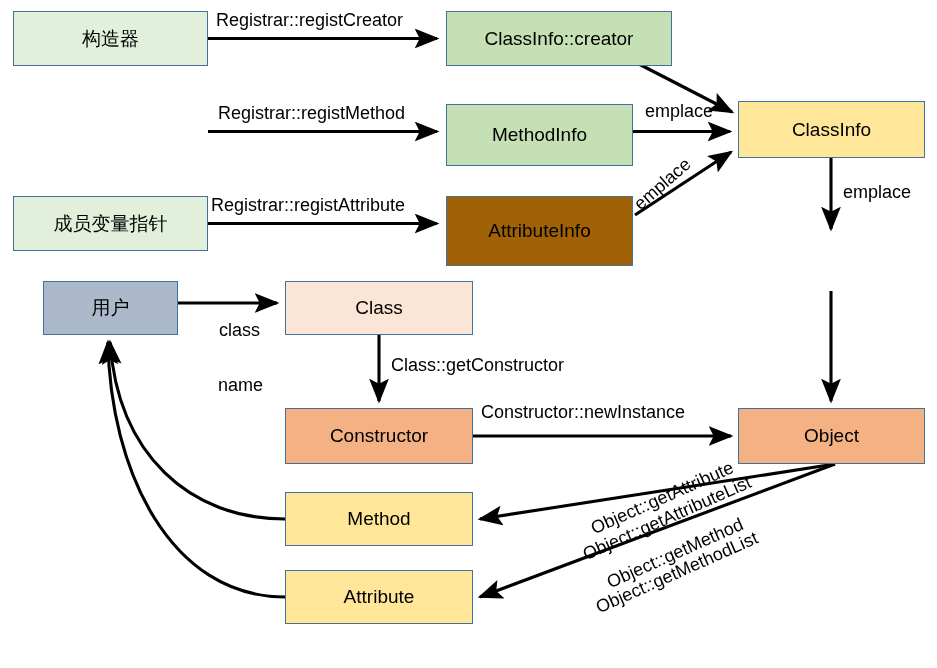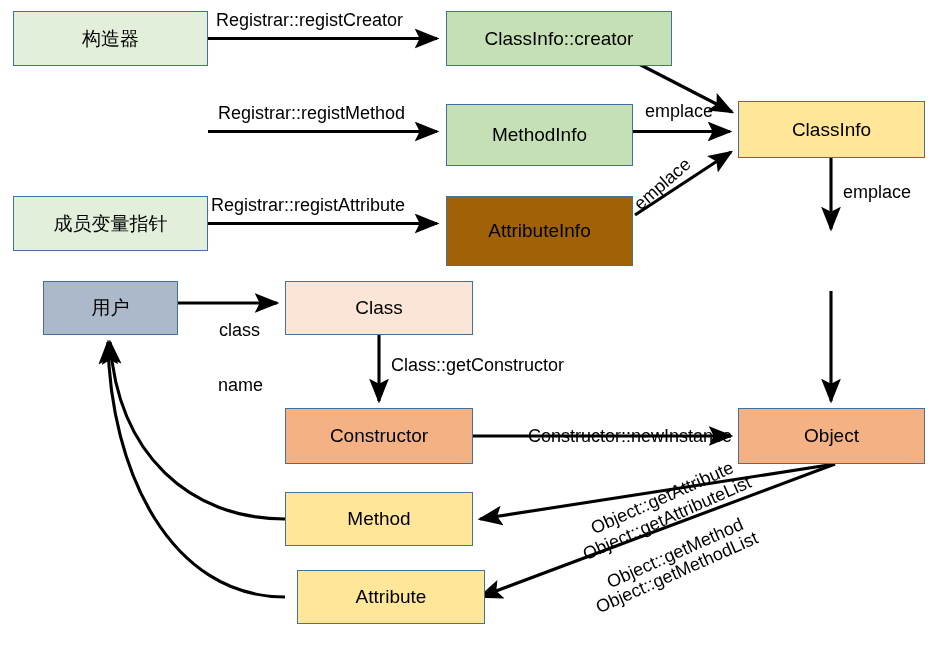--- a/index.html
+++ b/index.html
@@ -83,21 +83,21 @@
   </div>
 
   <div class="node" style="left:285px;top:492px;width:188px;height:54px;background:#ffe699;">
     <span>Method</span>
   </div>
 
   <div class="node" style="left:738px;top:408px;width:187px;height:56px;background:#f4b183;">
     <span>Object</span>
   </div>
 
-  <div class="node" style="left:285px;top:570px;width:188px;height:54px;background:#ffe699;margin-left:12px;">
+  <div class="node" style="left:285px;top:570px;width:188px;height:54px;background:#ffe699;">
     <span>Attribute</span>
   </div>
 
   <div class="elabel" style="left:216px;top:10px;"><span>Registrar::registCreator</span></div>
 
   <div class="elabel" style="left:218px;top:103px;"><span>Registrar::registMethod</span></div>
 
   <div class="elabel" style="left:211px;top:195px;"><span>Registrar::registAttribute</span></div>
 
   <div class="elabel" style="left:645px;top:101px;"><span>emplace</span></div>
@@ -105,21 +105,21 @@
   <div class="elabel" style="left:637px;top:196px;transform:rotate(-41deg);"><span>emplace</span></div>
 
   <div class="elabel" style="left:843px;top:182px;"><span>emplace</span></div>
 
   <div class="elabel" style="left:219px;top:320px;"><span>class</span></div>
 
   <div class="elabel" style="left:218px;top:343px;margin-top:32px;"><span>name</span></div>
 
   <div class="elabel" style="left:391px;top:355px;text-align:right;"><span>Class::getConstructor</span></div>
 
-  <div class="elabel" style="left:481px;top:426px;margin-left:47px;"><span>Constructor::newInstance</span></div>
+  <div class="elabel" style="left:481px;top:402px;"><span>Constructor::newInstance</span></div>
 
   <div class="elabel" style="left:592px;top:519px;transform:rotate(-24deg);"><span>Object::getAttribute</span></div>
 
   <div class="elabel" style="left:584px;top:545px;transform:rotate(-24deg);"><span>Object::getAttributeList</span></div>
 
   <div class="elabel" style="left:608px;top:573px;transform:rotate(-24deg);"><span>Object::getMethod</span></div>
 
   <div class="elabel" style="left:597px;top:598px;transform:rotate(-24deg);"><span>Object::getMethodList</span></div>
 
 </div>

